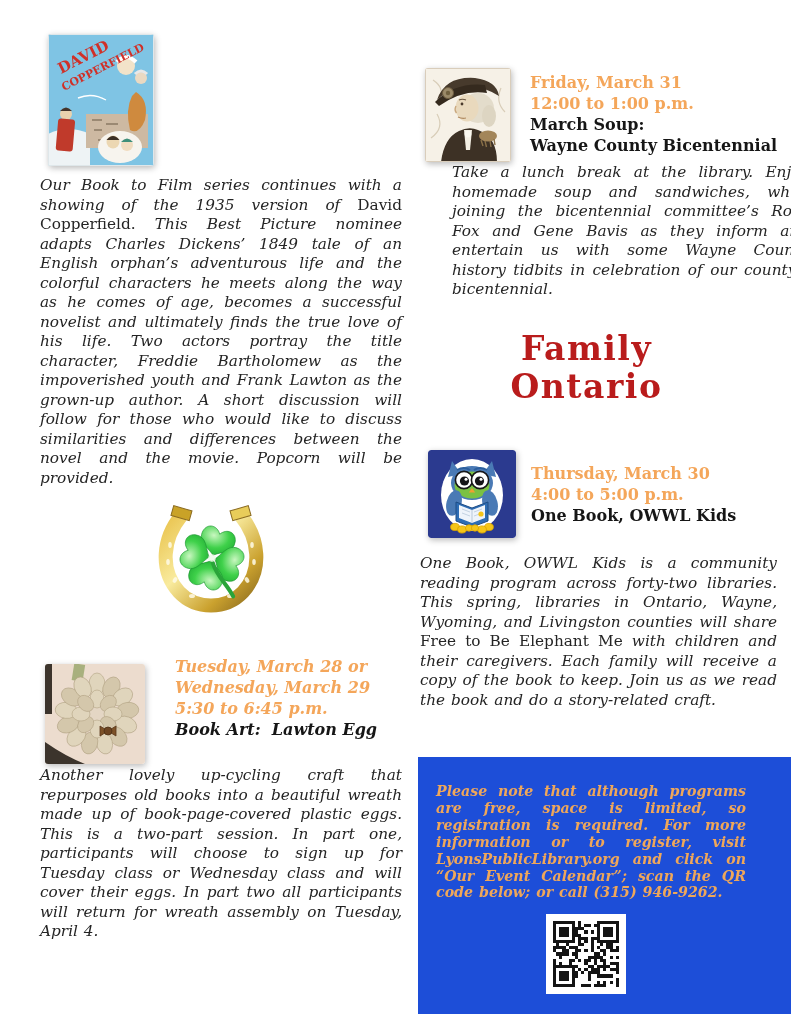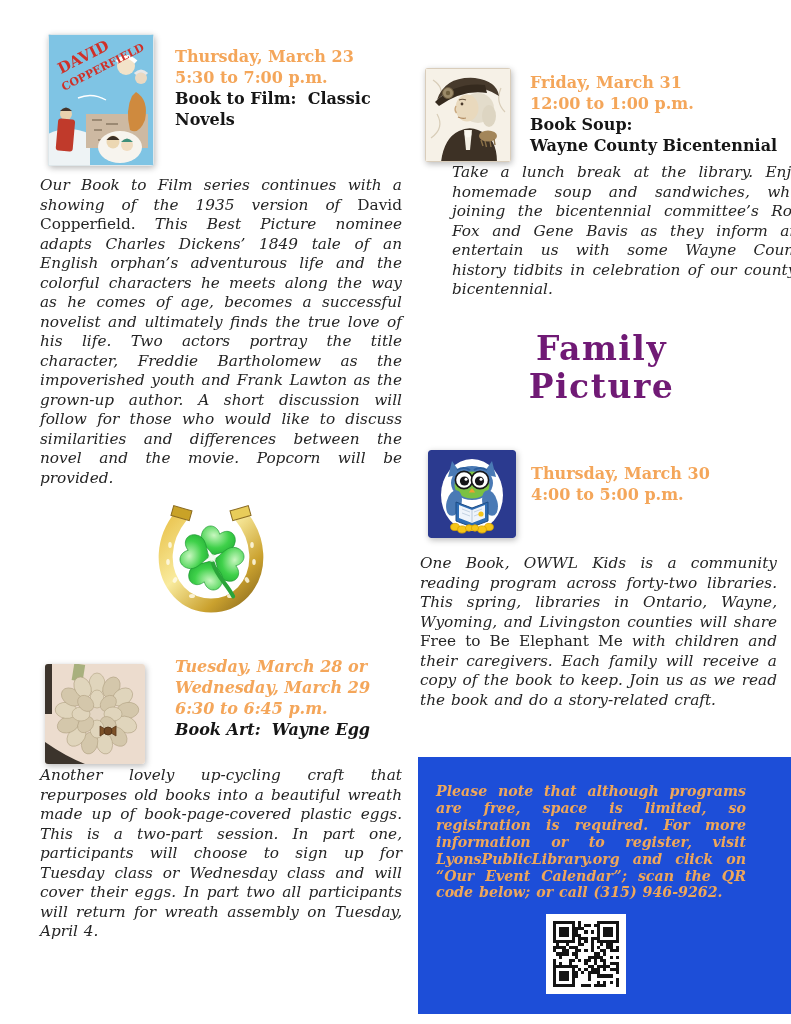--- a/index.html
+++ b/index.html
@@ -22,22 +22,22 @@
   #desc1{left:40px;top:176px;width:362px;}
   #horseshoe{position:absolute;left:150px;top:498px;width:122px;height:122px;}
   #ev2{left:45px;top:656px;width:358px;}
   #ev2 .head{margin-left:30px;font-style:italic;}
   .wreath-box{width:100px;height:100px;margin-top:8px;}
   #desc2{left:40px;top:766px;width:362px;}
   #ev3{left:425px;top:66px;width:356px;}
   #ev3 .head{margin-left:19px;padding-top:6px;}
   .portrait-box{width:86px;height:94px;margin-top:2px;}
   #desc3{left:420px;top:163px;width:357px;margin-left:32px;}
-  #family{position:absolute;left:423px;top:330px;width:357px;text-align:center;
-          color:#701a75;font-weight:bold;font-size:33px;line-height:38px;letter-spacing:1.5px;}
+  #family{position:absolute;left:408px;top:330px;width:357px;text-align:center;
+          color:#b91c1c;font-weight:bold;font-size:33px;line-height:38px;letter-spacing:1.5px;}
   #ev4{left:428px;top:450px;width:350px;}
   #ev4 .head{margin-left:15px;padding-top:13px;}
   .owl-box{width:88px;height:88px;}
   #desc4{left:420px;top:554px;width:357px;}
   #notice{position:absolute;left:418px;top:757px;width:373px;height:257px;box-sizing:border-box;
           background:#1d4ed8;padding:26px 45px 0 18px;}
   #notice p{margin:0;color:#EFA75A;font-weight:bold;font-style:italic;font-size:14.2px;
             line-height:16.9px;text-align:justify;word-spacing:1px;}
   .qr-wrap{width:80px;height:80px;background:#ffffff;margin:13px 0 0 110px;
            display:flex;align-items:center;justify-content:center;}
@@ -65,26 +65,20 @@
         <ellipse cx="72" cy="113" rx="22" ry="16" fill="#f7f4ee"></ellipse>
         <circle cx="65" cy="108" r="6.5" fill="#ecd7b2"></circle>
         <path d="M58.5 106 Q65 98 71.5 106 Z" fill="#3a2e24"></path>
         <circle cx="79" cy="111" r="6" fill="#f0dcc0"></circle>
         <path d="M73 108 Q79 101 85 108 Z" fill="#3f8f7a"></path>
         <text x="13" y="40" transform="rotate(-27 13 40)" font-size="15" font-weight="bold" fill="#d03028" font-family="DejaVu Serif, serif">DAVID</text>
         <text x="16" y="57" transform="rotate(-27 16 57)" font-size="11" font-weight="bold" fill="#d03028" font-family="DejaVu Serif, serif">COPPERFIELD</text>
         <path d="M30 64 Q44 58 58 66" stroke="#ffffff" stroke-width="1.4" fill="none"></path>
         <rect x="0.5" y="0.5" width="105" height="131" fill="none" stroke="#dfe7ea"></rect>
       </svg>
-    </div>
-    <div class="head">
-      <div class="date-line">Thursday, March 23</div>
-      <div class="date-line">5:30 to 7:00 p.m.</div>
-      <div class="title-line">Book to Film:  Classic</div>
-      <div class="title-line">Novels</div>
     </div>
   </section>
 
   <p class="desc" id="desc1"><span class="it">Our Book to Film series continues with a showing of the 1935 version of </span><span class="up">David Copperfield.</span><span class="it"> This Best Picture nominee adapts Charles Dickens’ 1849 tale of an English orphan’s adventurous life and the colorful characters he meets along the way as he comes of age, becomes a successful novelist and ultimately finds the true love of his life. Two actors portray the title character, Freddie Bartholomew as the impoverished youth and Frank Lawton as the grown-up author. A short discussion will follow for those who would like to discuss similarities and differences between the novel and the movie. Popcorn will be provided.</span></p>
 
   <div id="horseshoe">
     <svg width="122" height="122" viewBox="0 0 122 122">
       <defs>
         <linearGradient id="gold" x1="0" y1="0" x2="1" y2="1">
           <stop offset="0" stop-color="#e9c34d"></stop>
@@ -156,22 +150,22 @@
             <ellipse cx="40.7" cy="39.4" rx="7" ry="9" transform="rotate(315.0 40.7 39.4)" fill="#d4c7ab" stroke="#b1a283" stroke-width="0.6"></ellipse>
           </g>
         <path d="M55 62 L63 67 L55 72 Z" fill="#7d5228" stroke="#58361a" stroke-width="0.8"></path>
         <path d="M71 62 L63 67 L71 72 Z" fill="#7d5228" stroke="#58361a" stroke-width="0.8"></path>
         <circle cx="63" cy="67" r="4" fill="#6d4522" stroke="#4d3015" stroke-width="0.8"></circle>
       </svg>
     </div>
     <div class="head">
       <div class="date-line">Tuesday, March 28 or</div>
       <div class="date-line">Wednesday, March 29</div>
-      <div class="date-line">6:30 to 6:45 p.m.</div>
-      <div class="title-line">Book Art:  Wayne Egg</div>
+      <div class="date-line">5:30 to 6:45 p.m.</div>
+      <div class="title-line">Book Art:  Lawton Egg</div>
     </div>
   </section>
 
   <p class="desc" id="desc2"><span>Another lovely up-cycling craft that repurposes old books into a beautiful wreath made up of book-page-covered plastic eggs. This is a two-part session. In part one, participants will choose to sign up for Tuesday class or Wednesday class and will cover their eggs. In part two  all participants will return for wreath assembly on Tuesday, April 4.</span></p>
 
   <section class="ev row" id="ev3">
     <div class="art photo portrait-box">
       <svg width="86" height="94" viewBox="0 0 86 94">
         <rect width="86" height="94" fill="#f6f1e7"></rect>
         <path d="M6 70 Q20 60 12 46 M76 20 Q70 34 80 44 M8 12 Q20 20 14 30" stroke="#d8cdb8" stroke-width="1.2" fill="none"></path>
@@ -190,30 +184,30 @@
         <ellipse cx="63" cy="68" rx="9" ry="5.5" fill="#a3865a"></ellipse>
         <path d="M56 72 l2 6 M60 73 l1.5 6 M65 73 l1 6 M69 71 l1 6" stroke="#8a7048" stroke-width="1.4"></path>
         <path d="M39 62 L47 62 L45 82 L41 82 Z" fill="#f4efe4"></path>
         <circle cx="43" cy="66" r="3.4" fill="#fbf8f0"></circle>
         <rect x="0.5" y="0.5" width="85" height="93" fill="none" stroke="#d9cdbb"></rect>
       </svg>
     </div>
     <div class="head">
       <div class="date-line">Friday, March 31</div>
       <div class="date-line">12:00 to 1:00 p.m.</div>
-      <div class="title-line">Book Soup:</div>
+      <div class="title-line">March Soup:</div>
       <div class="title-line">Wayne County Bicentennial</div>
     </div>
   </section>
 
   <p class="desc" id="desc3"><span>Take a lunch break at the library. Enjoy homemade soup and sandwiches, while joining the bicentennial committee’s Rosa Fox and Gene Bavis as they inform and entertain us with some Wayne County history tidbits in celebration of our county’s bicentennial.</span></p>
 
   <div id="family">
     <div>Family</div>
-    <div>Picture</div>
+    <div>Ontario</div>
   </div>
 
   <section class="ev row" id="ev4">
     <div class="art photo owl-box">
       <svg width="88" height="88" viewBox="0 0 88 88">
         <rect width="88" height="88" rx="3" fill="#2b3a8f"></rect>
         <ellipse cx="44" cy="45" rx="31" ry="36" fill="#ffffff"></ellipse>
         <path d="M24 11 L33 24 L20 27 Z" fill="#4a7ab5"></path>
         <path d="M64 11 L55 24 L68 27 Z" fill="#4a7ab5"></path>
         <ellipse cx="44" cy="33" rx="21" ry="17" fill="#4a7ab5"></ellipse>
@@ -239,20 +233,21 @@
             <ellipse cx="41" cy="78" rx="3.6" ry="3.2"></ellipse>
           <ellipse cx="61" cy="77" rx="4.4" ry="3.6"></ellipse>
             <ellipse cx="54" cy="79.5" rx="4.4" ry="3.6"></ellipse>
             <ellipse cx="47" cy="78" rx="3.6" ry="3.2"></ellipse>
         </g>
       </svg>
     </div>
     <div class="head">
       <div class="date-line">Thursday, March 30</div>
       <div class="date-line">4:00 to 5:00 p.m.</div>
+      <div class="title-line">One Book, OWWL Kids</div>
     </div>
   </section>
 
   <p class="desc" id="desc4"><span class="it">One Book, OWWL Kids is a community reading program across forty-two libraries. This spring, libraries in Ontario, Wayne, Wyoming, and Livingston counties will share </span><span class="up">Free to Be Elephant Me</span><span class="it"> with children and their caregivers. Each family will receive a copy of the book to keep. Join us as we read the book and do a story-related craft.</span></p>
 
   <div id="notice">
     <p>Please note that although programs are free, space is limited,  so registration is required. For more information or to register, visit LyonsPublicLibrary.org and click on “Our Event Calendar”; scan the QR code below; or call (315) 946-9262.</p>
     <div class="qr-wrap">
       <svg id="qr-svg" width="66" height="66" viewBox="0 0 21 21" shape-rendering="crispEdges">
           <g fill="#141414">

